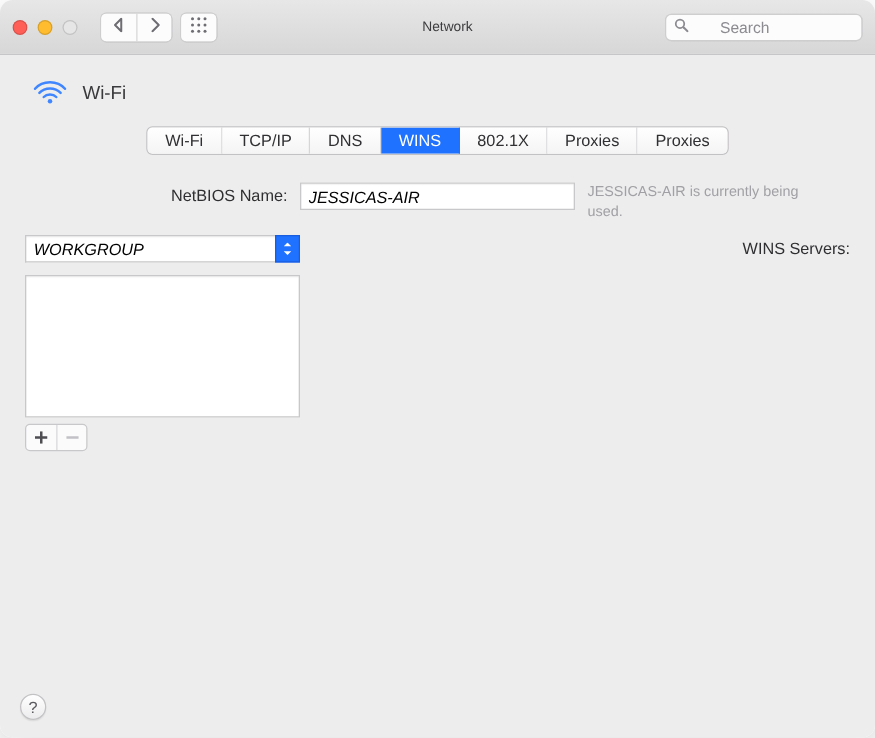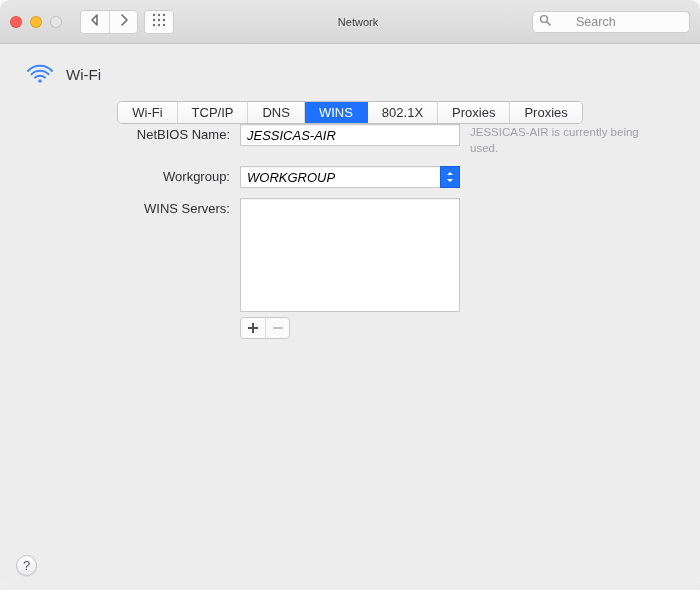--- a/index.html
+++ b/index.html
@@ -133,20 +133,21 @@
   .tab:last-child { border-right: none; }
   .tab.active {
     background: #1f72ff;
     color: #fff;
     border-right-color: #1f72ff;
     text-align: right;
   }
 
   
   .form {
+    margin-top: 22px;
     display: grid;
     grid-template-columns: 210px 220px 1fr;
     column-gap: 10px;
     row-gap: 10px;
     align-items: start;
   }
   .lbl {
     text-align: right;
     padding-top: 3px;
     color: #2f2f31;
@@ -321,21 +322,20 @@
         <div class="tab">Proxies</div>
       </div>
     </div>
 
     <div class="form">
 
       <div class="lbl">NetBIOS Name:</div>
       <input class="txt-input" type="text" value="JESSICAS-AIR" style="">
       <div class="hint">JESSICAS-AIR is currently being used.</div>
 
-      <div class="lbl">Workgroup:</div>
       <div class="combo">
         <input class="txt-input" type="text" value="WORKGROUP" style="">
         <div class="combo-btn">
           <span>
             <svg viewBox="0 0 8 10">
                 <path d="M4 0 1 3h6zM4 10 1 7h6z"></path>
               </svg>
           </span>
         </div>
       </div>

